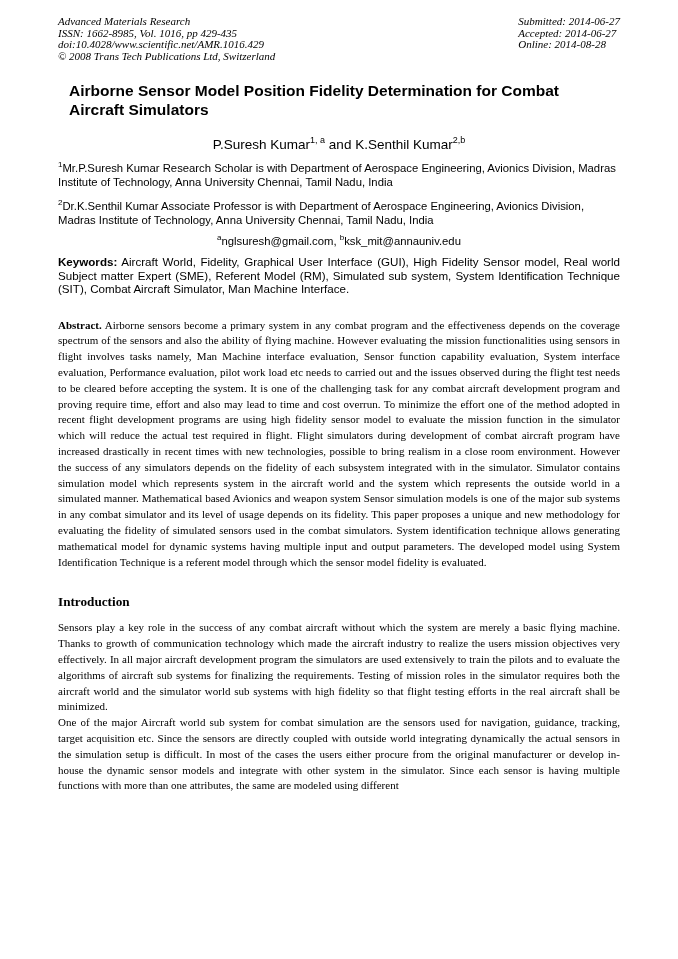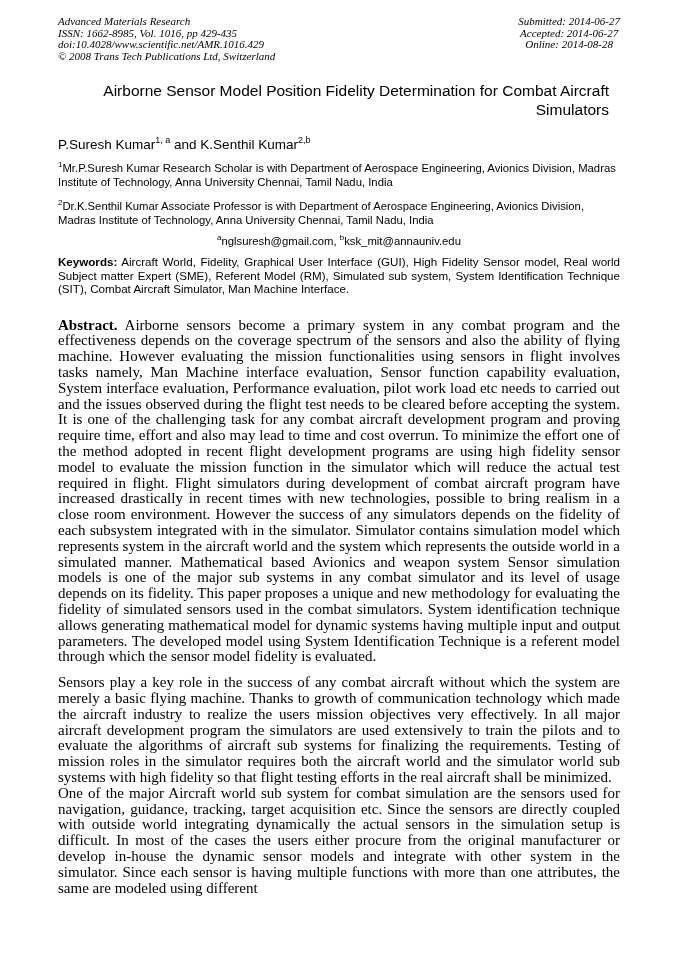--- a/index.html
+++ b/index.html
@@ -20,36 +20,36 @@
 
   
   .pub-header {
     display: flex;
     justify-content: space-between;
     font-family: "Liberation Serif", serif;
     font-style: italic;
     font-size: 11px;
     line-height: 11.6px;
   }
-  .pub-right { text-align: center; }
+  .pub-right { text-align: left; }
 
   
   .title {
     font-family: "Liberation Sans", sans-serif;
-    font-weight: normal;
+    font-weight: bold;
     font-size: 15.5px;
     line-height: 18.5px;
-    text-align: right;
+    text-align: left;
     max-width: 540px;
     margin: 20px auto 16px auto;
   }
   .authors {
     font-family: "Liberation Sans", sans-serif;
     font-size: 13.5px;
-    text-align: left;
+    text-align: center;
     margin-top: 3px;
   }
   .authors sup { font-size: 9px; }
   .keep-spaces { white-space: pre-wrap; }
 
   .affiliation {
     font-family: "Liberation Sans", sans-serif;
     font-size: 11.3px;
     line-height: 14.5px;
     margin: 6px auto 0 auto;
@@ -70,21 +70,21 @@
     font-size: 11.6px;
     line-height: 13.5px;
     text-align: justify;
     margin-top: 8px;
   }
   .bold { font-weight: bold; }
 
   
   .body-text {
     font-family: "Liberation Serif", serif;
-    font-size: 15px;
+    font-size: 11px;
     line-height: 15.8px;
     text-align: justify;
   }
   .abstract { margin-top: 22px; }
   .section-heading {
     font-family: "Liberation Serif", serif;
     font-weight: bold;
     font-size: 13.2px;
     margin-top: 24px;
   }
@@ -116,19 +116,20 @@
   <div class="affiliation"><sup>1</sup><span>Mr.P.Suresh Kumar Research Scholar is with Department of Aerospace Engineering, Avionics Division, Madras Institute of Technology, Anna University Chennai, Tamil Nadu, India</span></div>
 
   <div class="affiliation"><sup>2</sup><span>Dr.K.Senthil Kumar Associate Professor is with Department of Aerospace Engineering, Avionics Division, Madras Institute of Technology, Anna University Chennai, Tamil Nadu, India</span></div>
 
   <div class="emails"><sup>a</sup><span>nglsuresh@gmail.com</span><span class="keep-spaces">, </span><sup>b</sup><span>ksk_mit@annauniv.edu</span></div>
 
   <p class="keywords"><span class="bold">Keywords:</span><span class="keep-spaces"> Aircraft World, Fidelity, Graphical User Interface (GUI), High Fidelity Sensor model, Real world Subject matter Expert (SME), Referent Model (RM), Simulated sub system, System Identification Technique (SIT), Combat Aircraft Simulator, Man Machine Interface.</span></p>
 
   <p class="body-text abstract"><span class="bold">Abstract.</span><span class="keep-spaces"> Airborne sensors become a primary system in any combat program and the effectiveness depends on the coverage spectrum of the sensors and also the ability of flying machine. However evaluating the mission functionalities using sensors in flight involves tasks namely, Man Machine interface evaluation, Sensor function capability evaluation, System interface evaluation, Performance evaluation, pilot work load etc needs to carried out and the issues observed during the flight test needs to be cleared before accepting the system. It is one of the challenging task for any combat aircraft development program and proving require time, effort and also may lead to time and cost overrun. To minimize the effort one of the method adopted in recent flight development programs are using high fidelity sensor model to evaluate the mission function in the simulator which will reduce the actual test required in flight. Flight simulators during development of combat aircraft program have increased drastically in recent times with new technologies, possible to bring realism in a close room environment. However the success of any simulators depends on the fidelity of each subsystem integrated with in the simulator. Simulator contains simulation model which represents system in the aircraft world and the system which represents the outside world in a simulated manner. Mathematical based Avionics and weapon system Sensor simulation models is one of the major sub systems in any combat simulator and its level of usage depends on its fidelity. This paper proposes a unique and new methodology for evaluating the fidelity of simulated sensors used in the combat simulators. System identification technique allows generating mathematical model for dynamic systems having multiple input and output parameters. The developed model using System Identification Technique is a referent model through which the sensor model fidelity is evaluated.</span></p>
 
+  <h2 class="section-heading">Introduction</h2>
 
   <div class="intro-paragraphs">
     <p class="body-text">Sensors play a key role in the success of any combat aircraft without which the system are merely a basic flying machine. Thanks to growth of communication technology which made the aircraft industry to realize the users mission objectives very effectively. In all major aircraft development program the simulators are used extensively to train the pilots and to evaluate the algorithms of aircraft sub systems for finalizing the requirements. Testing of mission roles in the simulator requires both the aircraft world and the simulator world sub systems with high fidelity so that flight testing efforts in the real aircraft shall be minimized.</p>
     <p class="body-text">One of the major Aircraft world sub system for combat simulation are the sensors used for navigation, guidance, tracking, target acquisition etc. Since the sensors are directly coupled with outside world integrating dynamically the actual sensors in the simulation setup is difficult. In most of the cases the users either procure from the original manufacturer or develop in-house the dynamic sensor models and integrate with other system in the simulator. Since each sensor is having multiple functions with more than one attributes, the same are modeled using different</p>
   </div>
 
 </div>
 
 </body></html>

